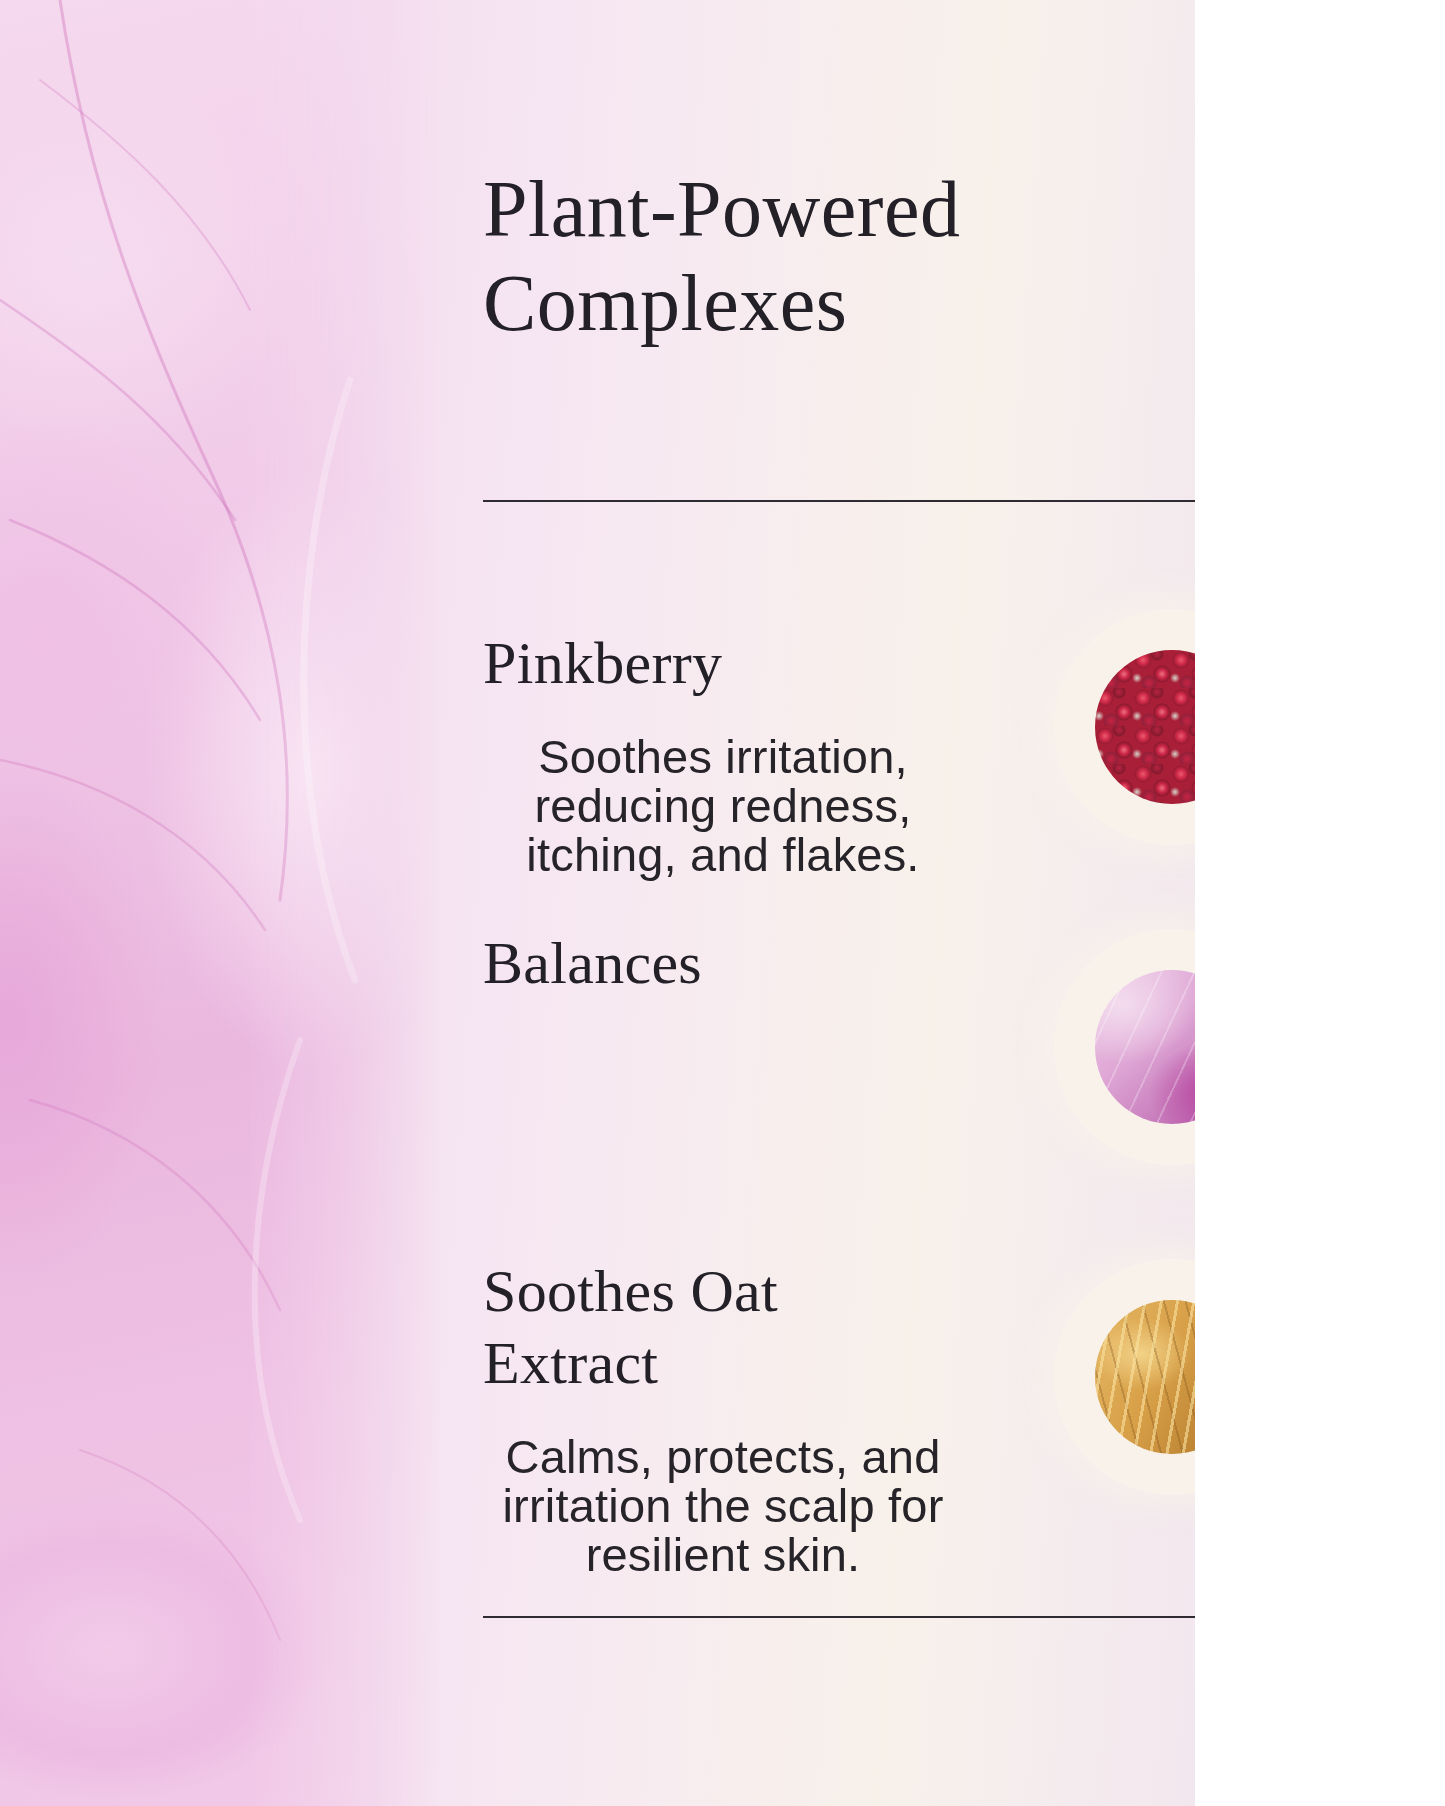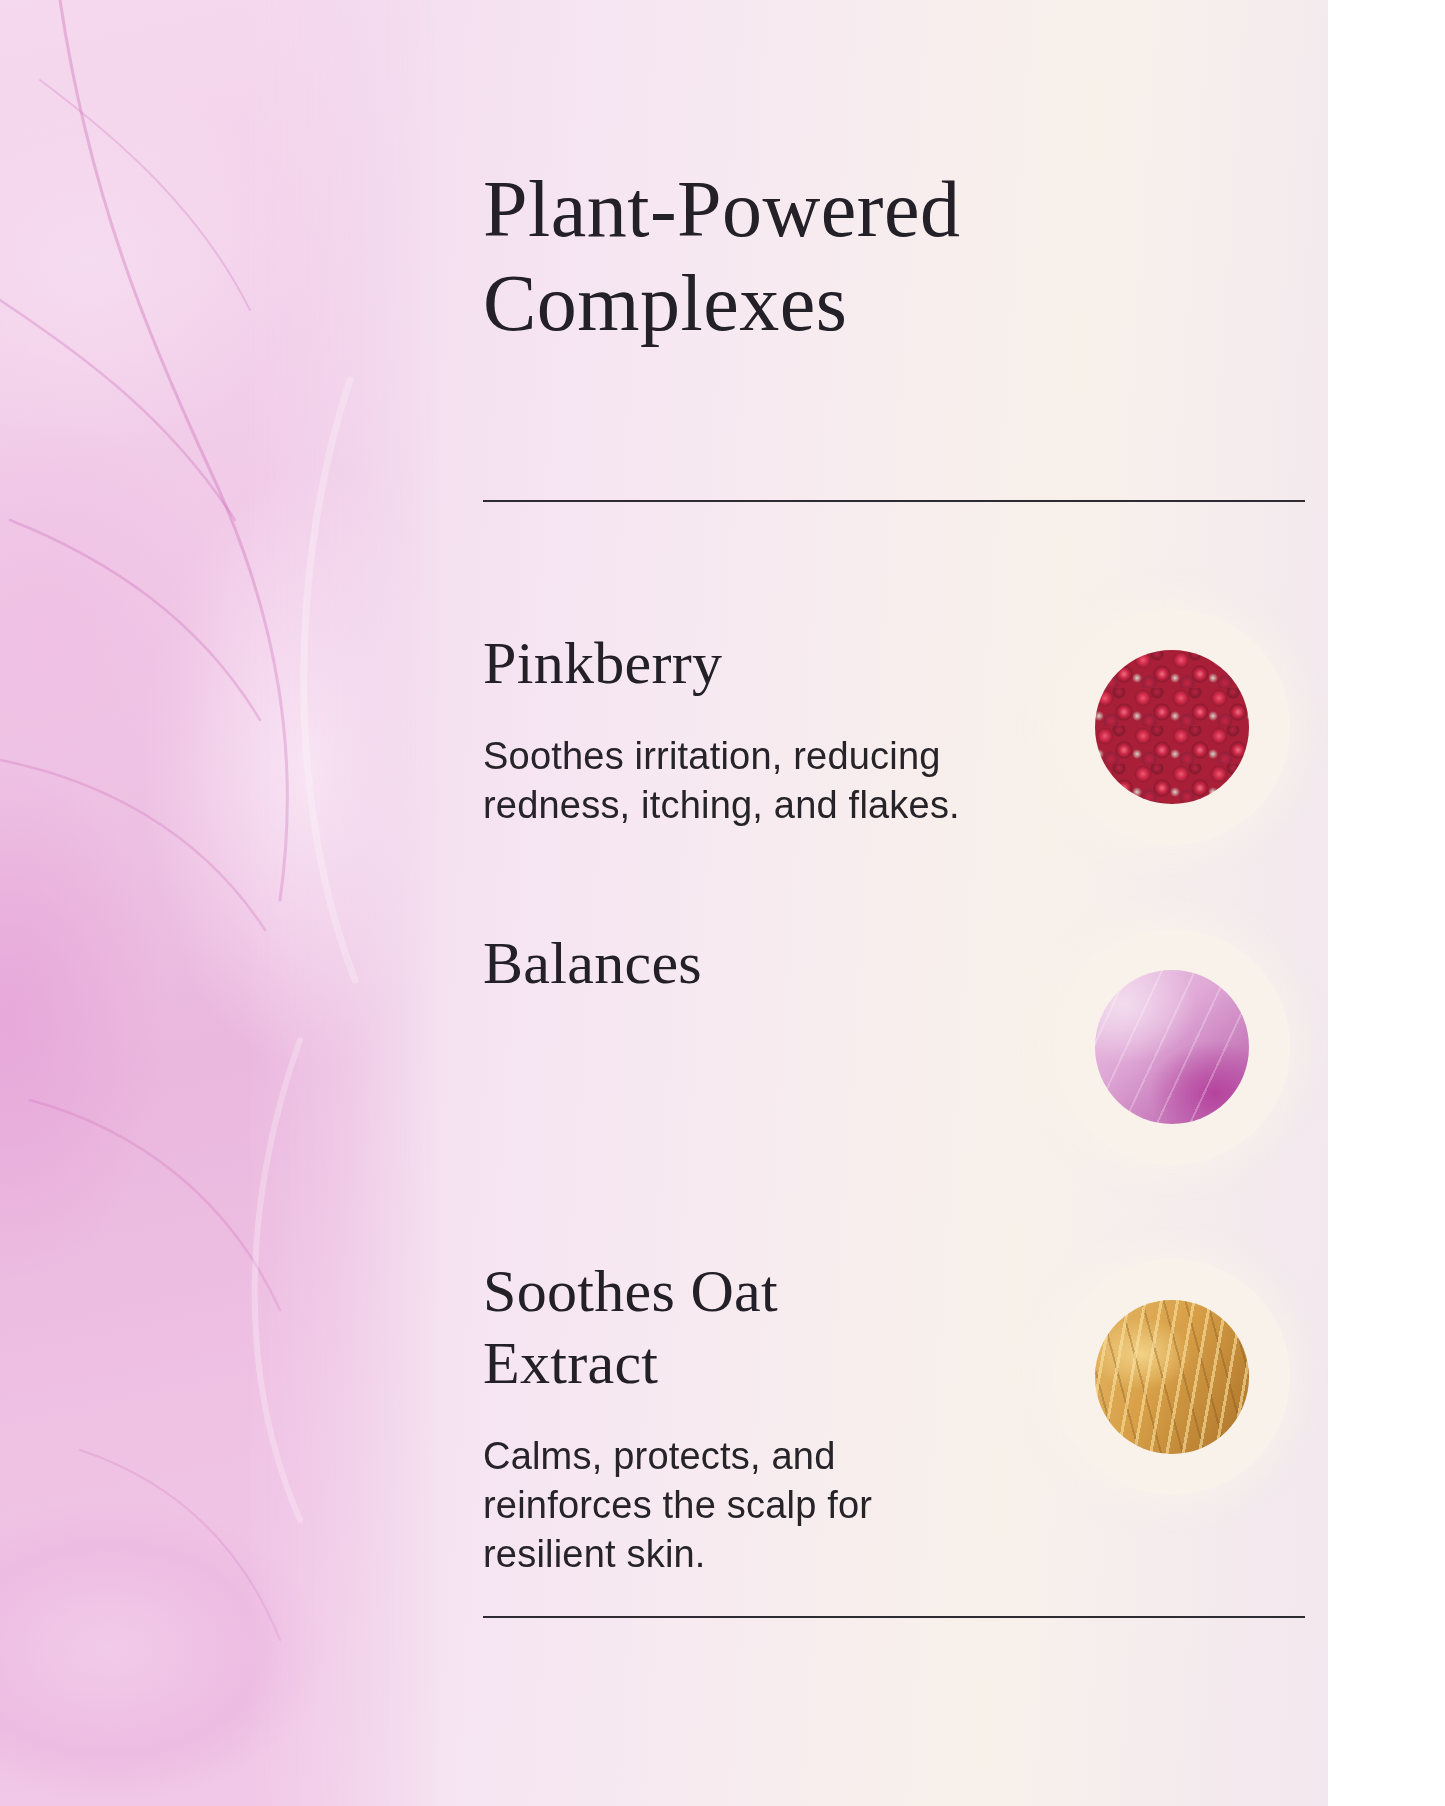--- a/index.html
+++ b/index.html
@@ -1,20 +1,20 @@
 <!DOCTYPE html>
 <html><head>
 <meta charset="utf-8">
 <style>
   html,body{margin:0;padding:0;}
   body{font-family:"Liberation Sans",sans-serif;}
 
   .canvas{
     position:relative;
-    width:1328px;height:1806px;
+    width:1195px;height:1806px;
     overflow:hidden;
     background:linear-gradient(94deg,
       #f1d5ec 0%, #f4def0 26%, #f6e6f2 44%,
       #f7ecef 60%, #f8f1ea 76%, #f5ecee 88%, #f2e7ee 100%);
   }
 
   
   .petal{
     position:absolute;left:0;top:0;width:450px;height:1806px;
     background-image:
@@ -45,21 +45,21 @@
 
   .section{position:absolute;left:483px;width:480px;}
   .section h3{
     margin:0 0 33px 0;
     font-family:"Liberation Serif",serif;
     font-size:60px;line-height:1.2;font-weight:normal;
     color:#232028;letter-spacing:.3px;
   }
   .section p{
     margin:0;
-    font-size:38px;line-height:49px;color:#262329;letter-spacing:.2px;
+    font-size:47px;line-height:49px;color:#262329;letter-spacing:.2px;text-align:center;
   }
   .sec-1{top:627px;}
   .sec-2{top:927px;}
   .sec-3{top:1255px;}
 
   
   .halo{
     position:absolute;left:1054px;width:236px;height:236px;border-radius:50%;
     background:#f9f2ea;
     box-shadow:0 0 34px 12px rgba(249,242,234,.65);
@@ -127,21 +127,21 @@
     <h3>Pinkberry</h3>
     <p>Soothes irritation, reducing redness, itching, and flakes.</p>
   </div>
 
   <div class="section sec-2">
     <h3>Balances</h3>
   </div>
 
   <div class="section sec-3">
     <h3>Soothes Oat Extract</h3>
-    <p>Calms, protects, and reinforces the scalp for resilient skin.</p>
+    <p>Calms, protects, and irritation the scalp for resilient skin.</p>
   </div>
 
   <div class="halo halo-1">
     <div class="photo photo-berries"></div>
   </div>
   <div class="halo halo-2">
     <div class="photo photo-petals"></div>
   </div>
   <div class="halo halo-3">
     <div class="photo photo-wheat"></div>

